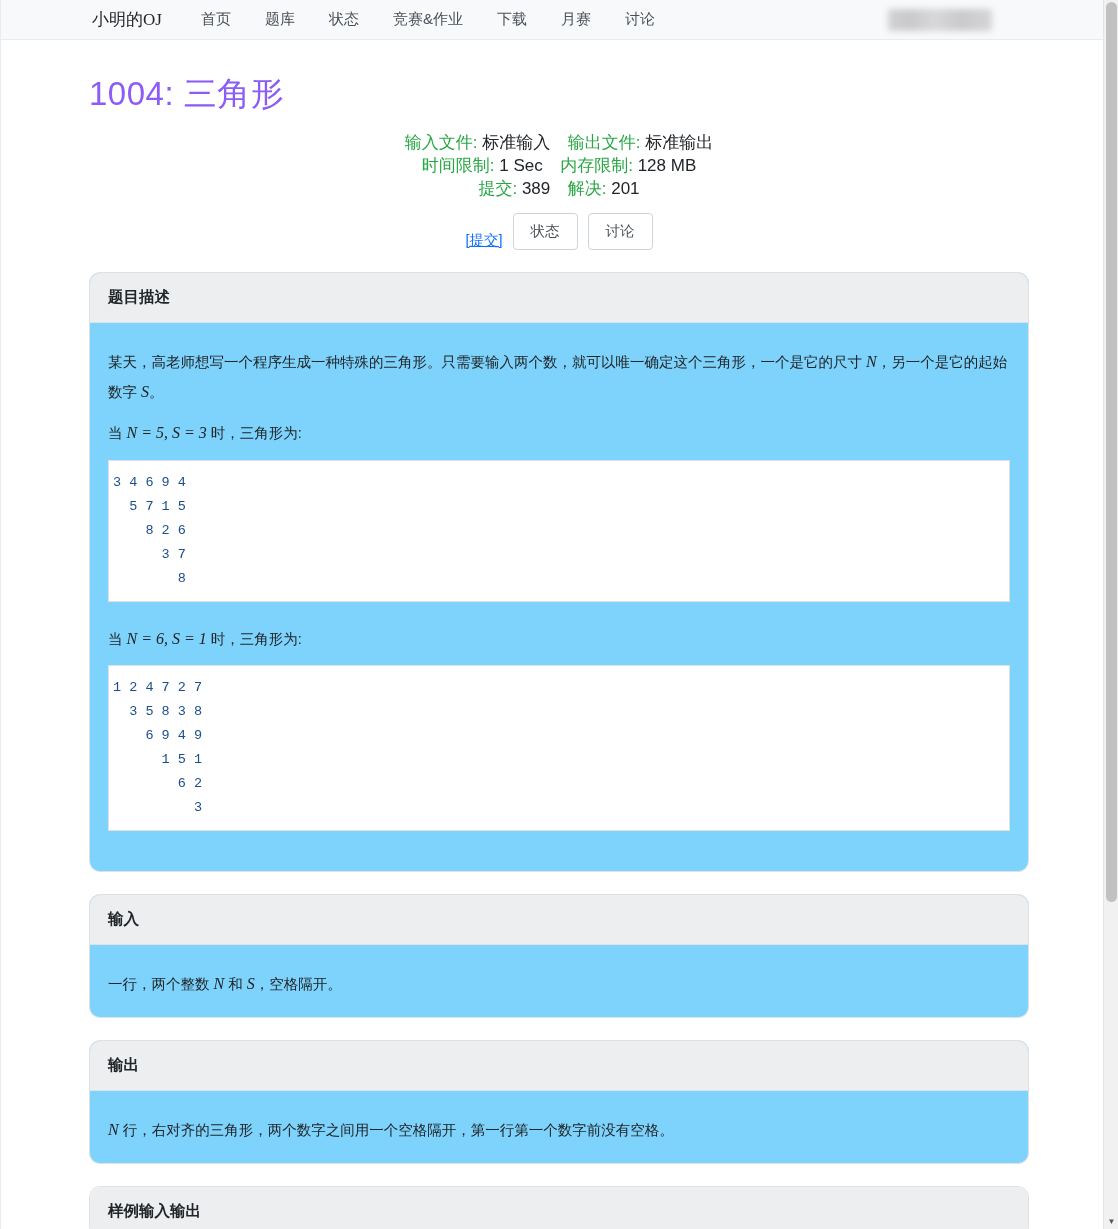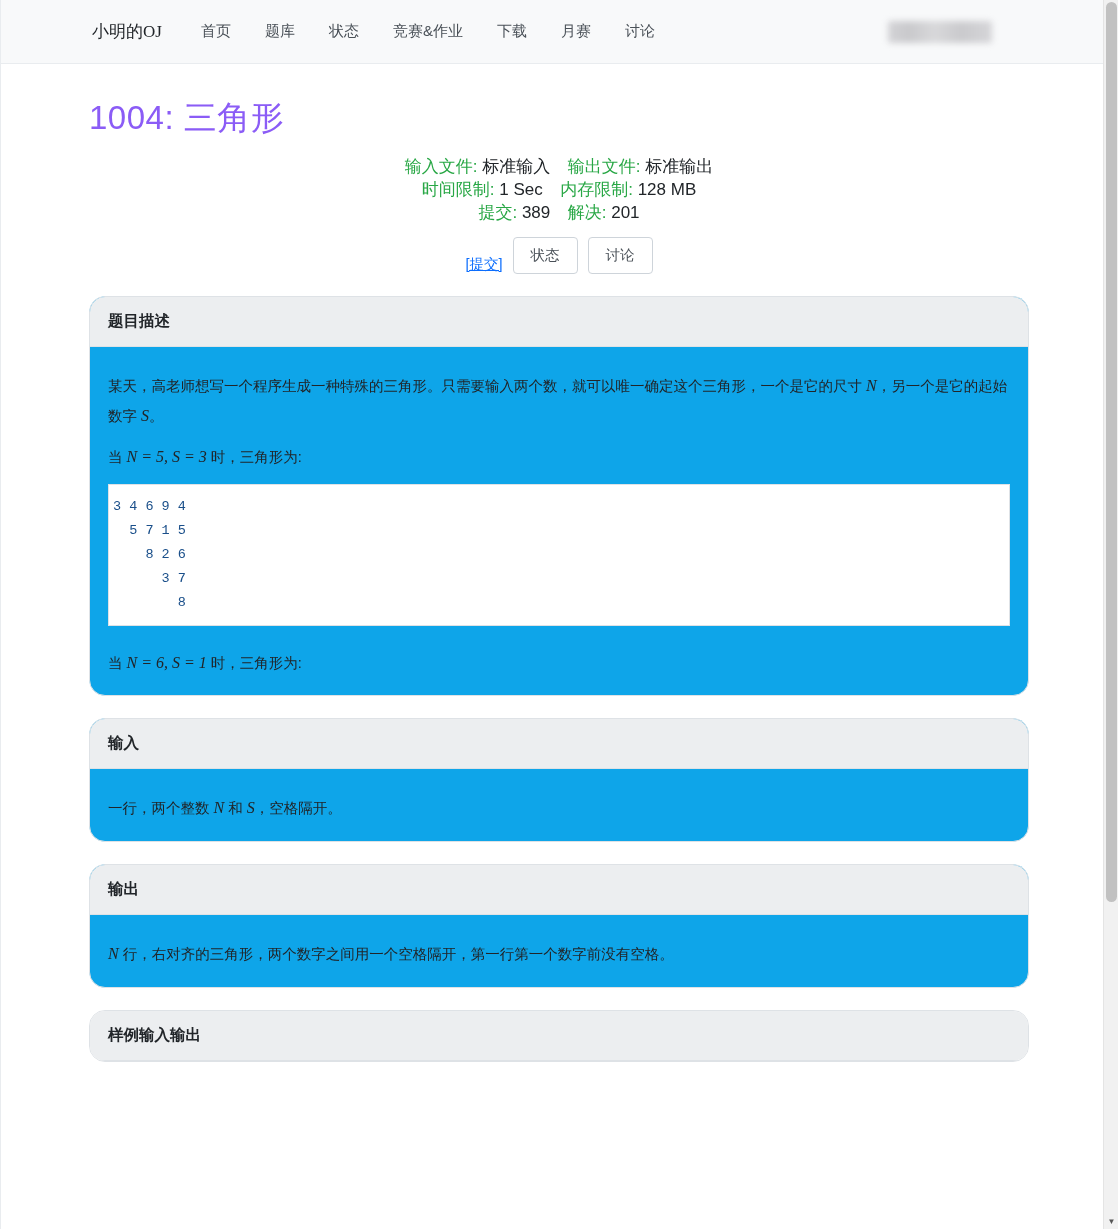--- a/index.html
+++ b/index.html
@@ -6,21 +6,21 @@
   html, body {
     margin: 0; padding: 0;
     background: #ffffff;
     font-family: "Liberation Sans", sans-serif;
     color: #212529;
   }
   body { width: 1118px; height: 1229px; overflow: hidden; position: relative; }
 
   
   .navbar {
-    height: 64px;
+    height: 40px;
     background: #f8f9fa;
     border-bottom: 1px solid #e9ecef;
     display: flex;
     align-items: center;
     padding: 0 18px 0 92px;
   }
   .brand {
     font-size: 17px;
     color: #212529;
     margin-right: 26px;
@@ -89,23 +89,23 @@
     font-size: 14.5px;
     border-radius: 4px;
     padding: 8px 17px;
     cursor: pointer;
     font-family: "Liberation Sans", sans-serif;
   }
 
   
   .panel {
     border: 1px solid #dee2e6;
-    border-radius: 16px;
+    border-radius: 11px;
     margin-top: 22px;
-    background: #0ea5e9;
+    background: #7dd3fc;
     overflow: hidden;
   }
   .panel-head {
     background: #eceef0;
     border-bottom: 1px solid #dee2e6;
     padding: 14px 18px;
     font-size: 15.5px;
     font-weight: bold;
     color: #212529;
   }
@@ -234,20 +234,26 @@
       </p>
       <div class="codebox">3 4 6 9 4
   5 7 1 5
     8 2 6
       3 7
         8</div>
 
       <p>
         <span>当 </span><span class="mathit">N = 6,</span>&nbsp;<span class="mathit">S = 1</span><span> 时，三角形为:</span>
       </p>
+      <div class="codebox">1 2 4 7 2 7
+  3 5 8 3 8
+    6 9 4 9
+      1 5 1
+        6 2
+          3</div>
 
     </div>
   </div>
 
   <div class="panel">
     <div class="panel-head">输入</div>
     <div class="panel-body">
       <p>
         <span>一行，两个整数 </span><span class="mathit">N</span><span> 和 </span><span class="mathit">S</span><span>，空格隔开。</span>
       </p>

